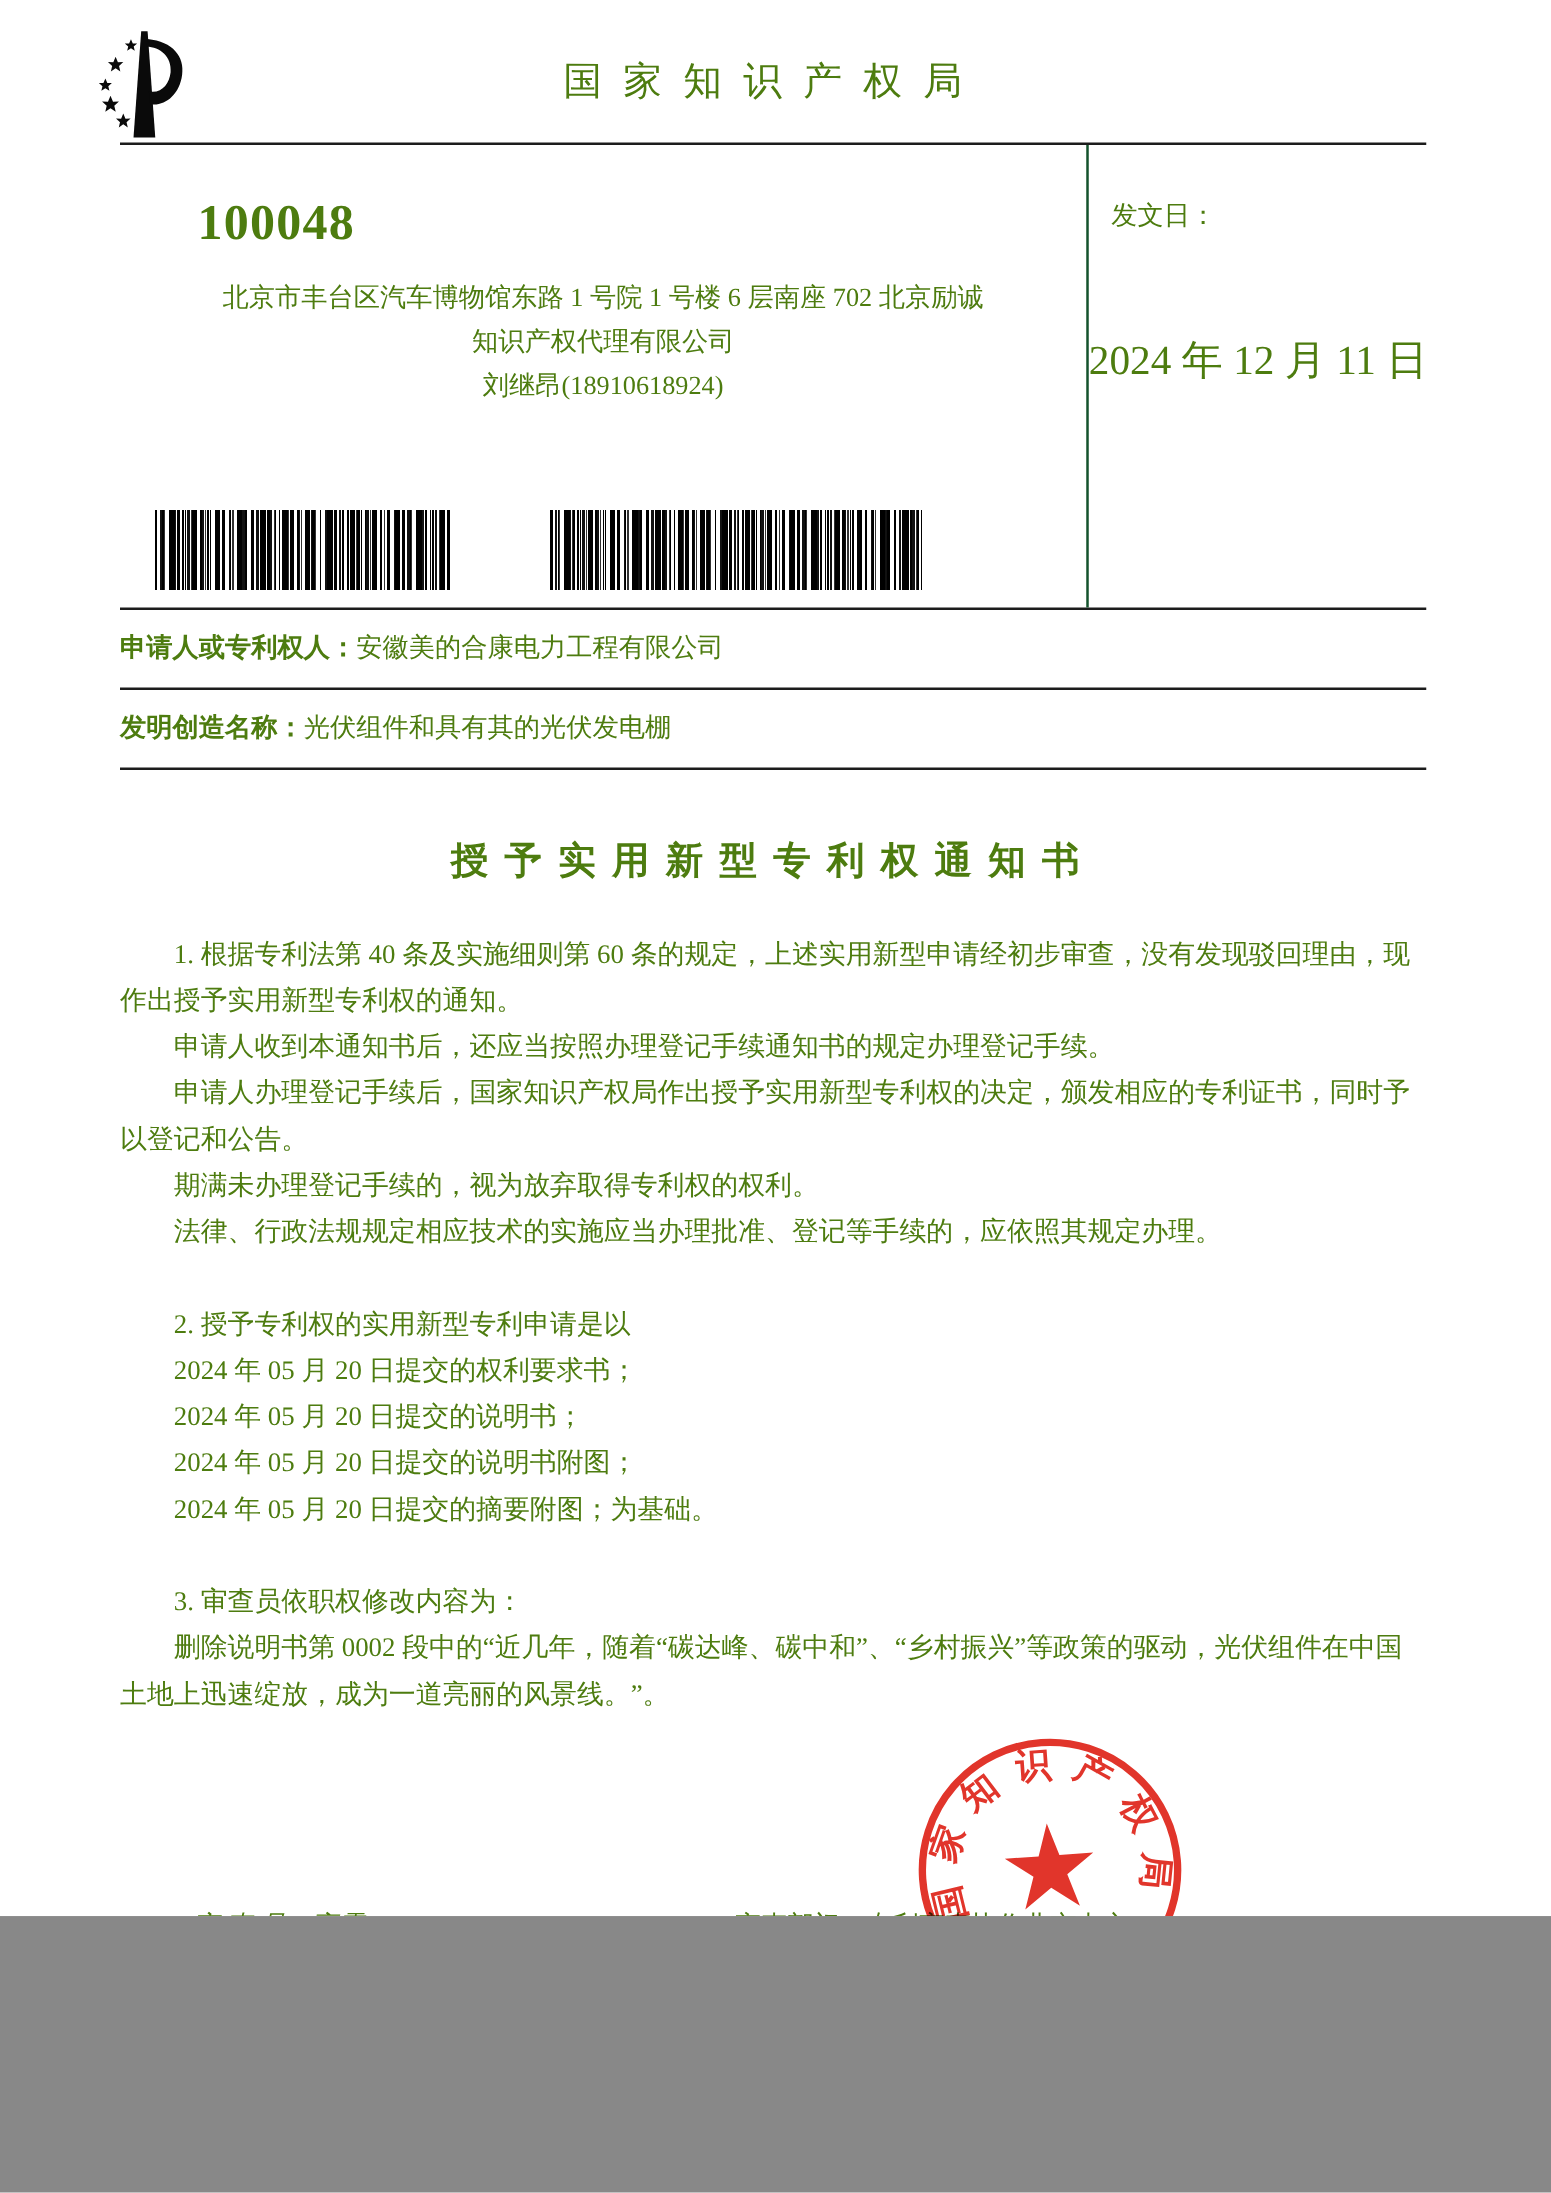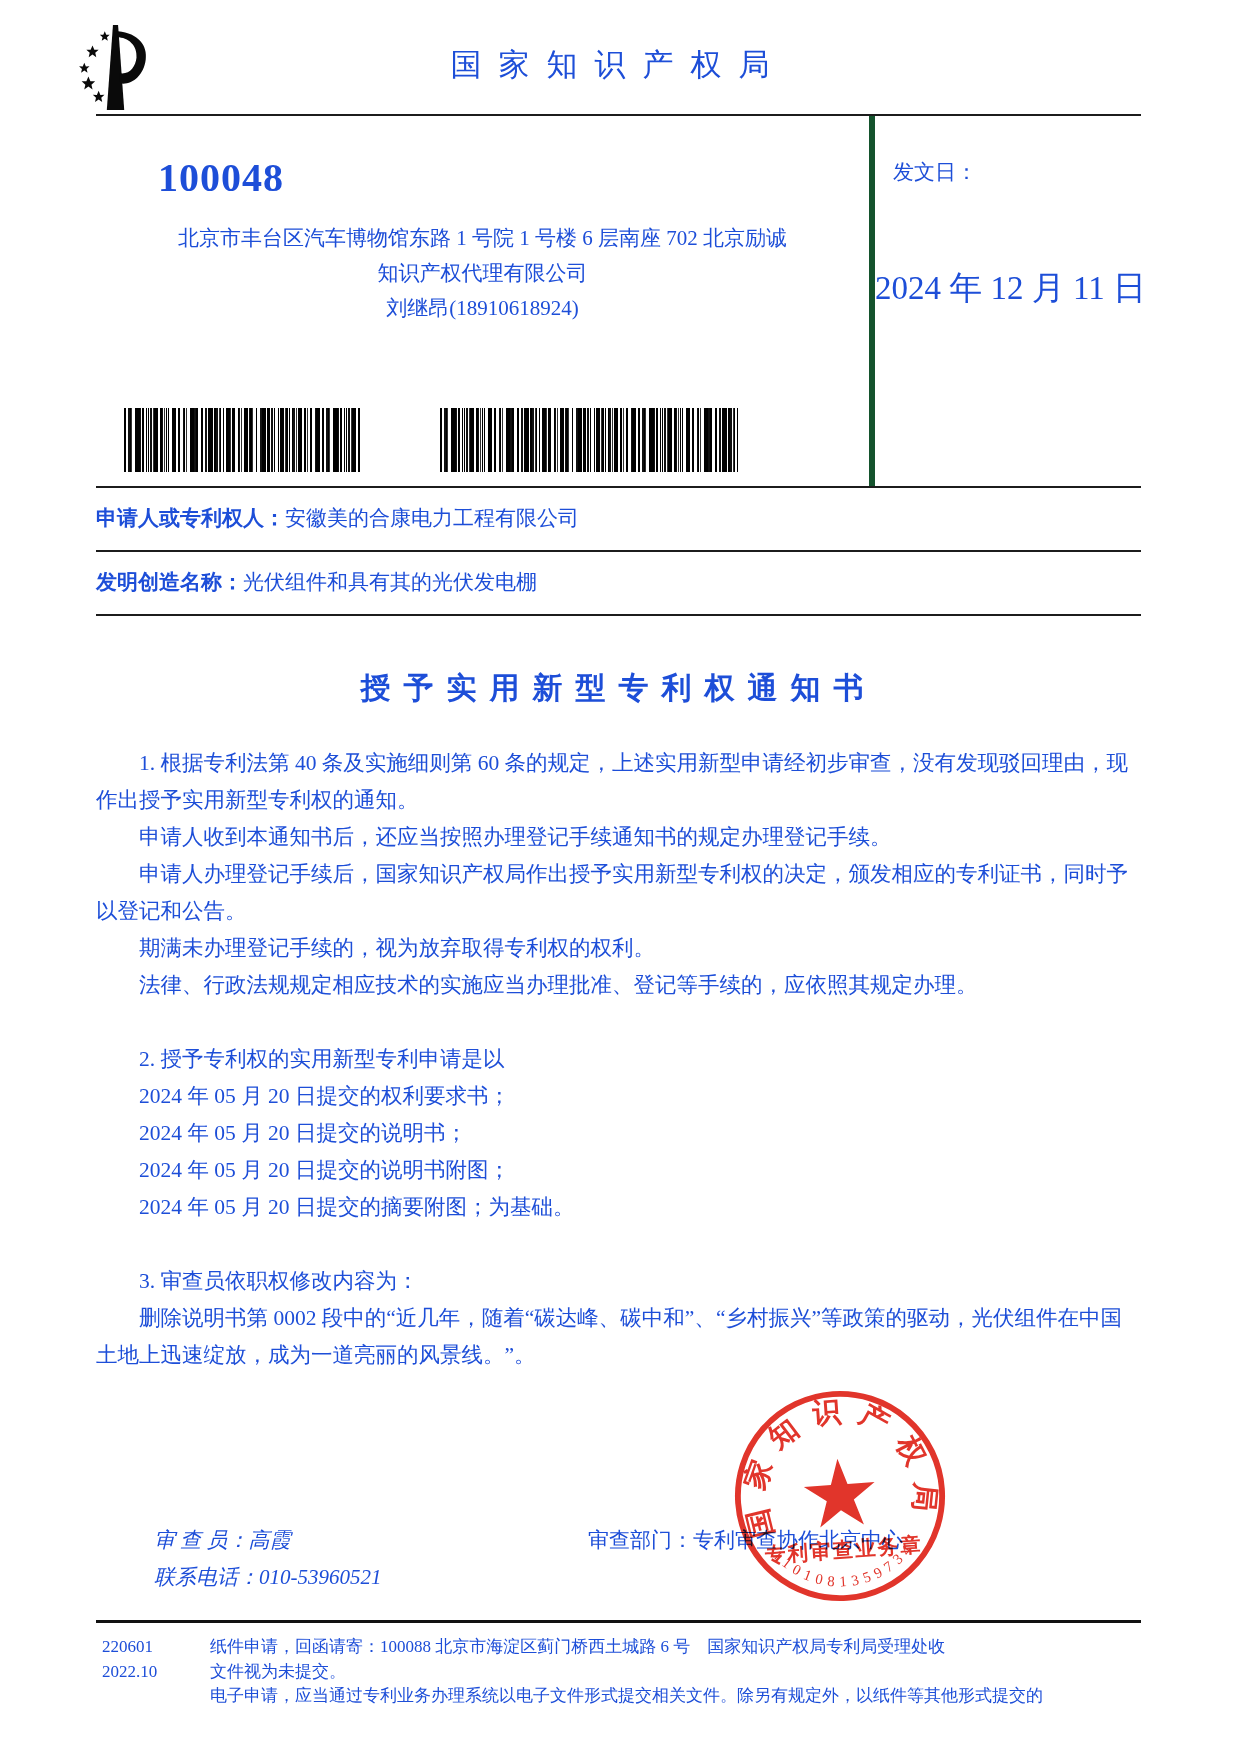--- a/index.html
+++ b/index.html
@@ -1,34 +1,34 @@
 <!DOCTYPE html>
 <html><head>
 <meta charset="utf-8">
 <style>
   html,body{margin:0;padding:0;background:#888;}
   .page{
-    position:relative;width:1241px;height:1754px;background:#fff;
-    margin:0 auto;overflow:hidden;color:#1d4ed8;
+    position:relative;width:1241px;height:1533px;background:#fff;
+    margin:0 auto;overflow:hidden;color:#4d7c0f;
     font-family:"Liberation Serif","DejaVu Serif",serif;
   }
   .content{position:absolute;left:96px;top:0;width:1045px;}
   
   .hdr{position:relative;height:114px;border-bottom:2px solid #1c1c1c;}
   .logo{position:absolute;left:-18px;top:24px;width:74px;height:88px;}
   .org-title{
     text-align:center;padding-top:44px;font-size:31px;letter-spacing:17px;
     font-weight:500;white-space:nowrap;
   }
   
   .addr-sec{position:relative;height:370px;border-bottom:2px solid #1c1c1c;}
   .addr-left{position:absolute;left:0;top:0;width:773px;height:100%;}
   .postal{margin:38px 0 0 62px;font-size:40px;font-weight:600;letter-spacing:1px;}
   .addr-lines{margin-top:20px;text-align:center;font-size:21px;line-height:35px;}
-  .date-box{position:absolute;left:773px;top:0;width:270px;height:100%;border-left:6px solid #14532d;}
+  .date-box{position:absolute;left:773px;top:0;width:270px;height:100%;border-left:2px solid #14532d;}
   .dispatch-label{margin:42px 0 0 18px;font-size:21px;}
   .dispatch-date{margin-top:80px;text-align:center;font-size:33px;white-space:nowrap;}
   .barcodes{position:absolute;left:28px;top:292px;display:flex;gap:80px;}
   .barcode{height:64px;background-color:#fff;background-image:
     repeating-linear-gradient(90deg,#000 0px,#000 2px,transparent 2px,transparent 6px,#000 6px,#000 7px,transparent 7px,transparent 12px,#000 12px,#000 16px,transparent 16px,transparent 18px),
     repeating-linear-gradient(90deg,#000 0px,#000 1px,#fff 1px,#fff 4px,#111 4px,#111 6px,#fff 6px,#fff 7px,#333 7px,#333 8px,#fff 8px,#fff 11px);}
   .bc1{width:236px;}
   .bc2{width:300px;}
   
   .mrow{display:flex;align-items:baseline;border-bottom:2px solid #1c1c1c;

